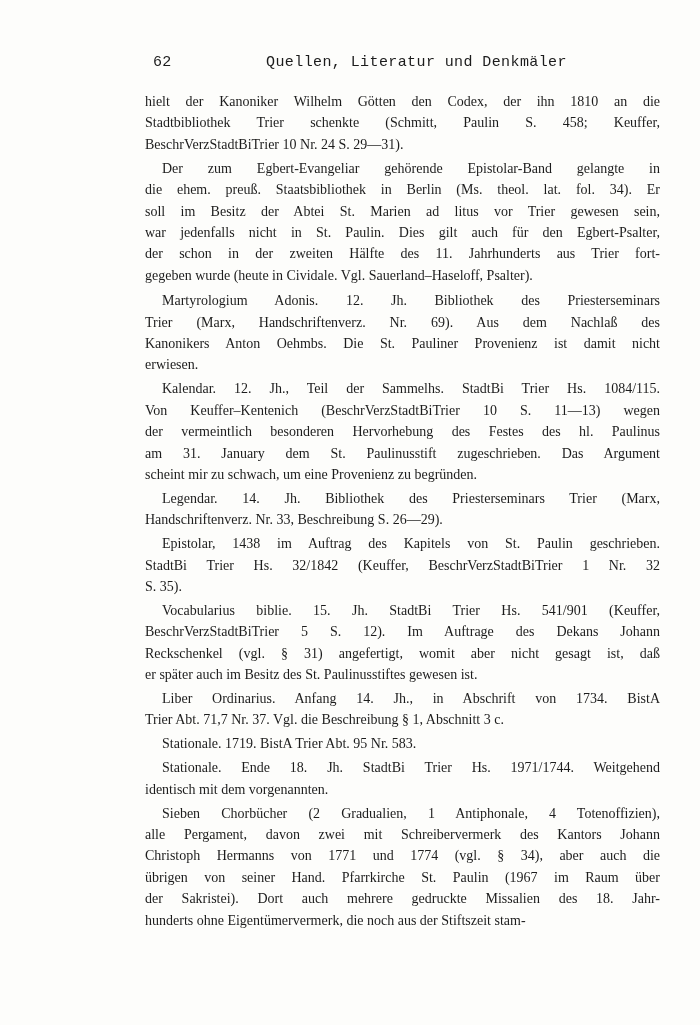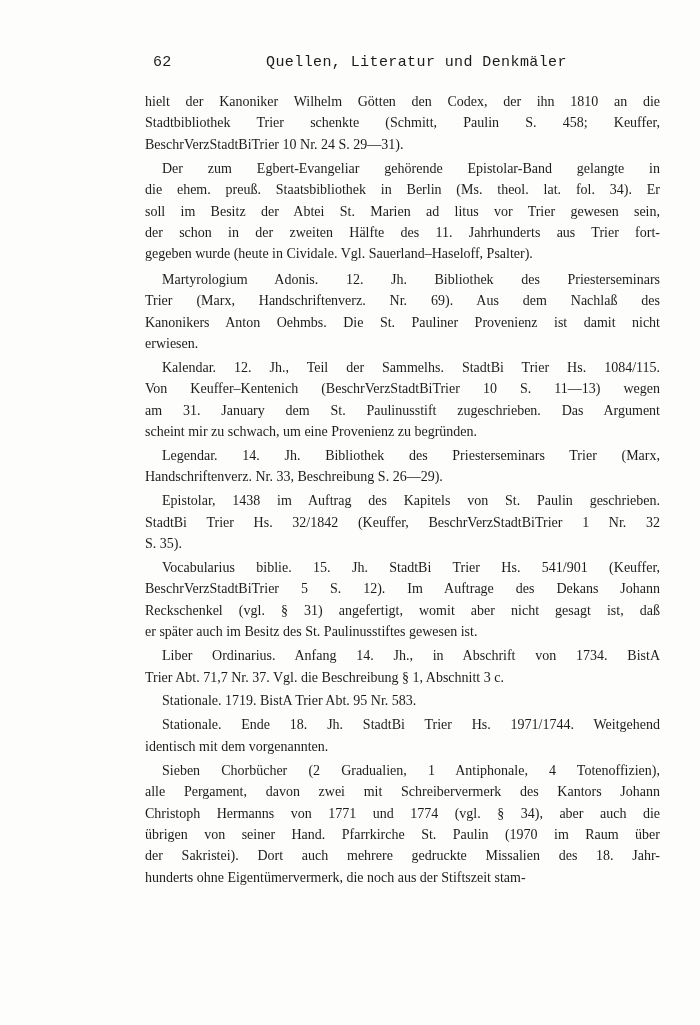--- a/index.html
+++ b/index.html
@@ -86,32 +86,34 @@
   <div class="text-block">
       <p class="para">
         <span class="line first-line">hielt der Kanoniker Wilhelm Götten den Codex, der ihn 1810 an die</span>
         <span class="line">Stadtbibliothek Trier schenkte (Schmitt, Paulin S. 458; Keuffer,</span>
         <span class="line last-line">BeschrVerzStadtBiTrier 10 Nr. 24 S. 29—31).</span>
       </p>
       <p class="para indent">
         <span class="line first-line">Der zum Egbert-Evangeliar gehörende Epistolar-Band gelangte in</span>
         <span class="line">die ehem. preuß. Staatsbibliothek in Berlin (Ms. theol. lat. fol. 34). Er</span>
         <span class="line">soll im Besitz der Abtei St. Marien ad litus vor Trier gewesen sein,</span>
+        <span class="line">war jedenfalls nicht in St. Paulin. Dies gilt auch für den Egbert-Psalter,</span>
         <span class="line">der schon in der zweiten Hälfte des 11. Jahrhunderts aus Trier fort-</span>
         <span class="line last-line">gegeben wurde (heute in Cividale. Vgl. Sauerland–Haseloff, Psalter).</span>
       </p>
       <p class="para indent extra-gap">
         <span class="line first-line">Martyrologium Adonis. 12. Jh. Bibliothek des Priesterseminars</span>
         <span class="line">Trier (Marx, Handschriftenverz. Nr. 69). Aus dem Nachlaß des</span>
         <span class="line">Kanonikers Anton Oehmbs. Die St. Pauliner Provenienz ist damit nicht</span>
         <span class="line last-line">erwiesen.</span>
       </p>
       <p class="para indent">
         <span class="line first-line">Kalendar. 12. Jh., Teil der Sammelhs. StadtBi Trier Hs. 1084/115.</span>
         <span class="line">Von Keuffer–Kentenich (BeschrVerzStadtBiTrier 10 S. 11—13) wegen</span>
+        <span class="line">der vermeintlich besonderen Hervorhebung des Festes des hl. Paulinus</span>
         <span class="line">am 31. January dem St. Paulinusstift zugeschrieben. Das Argument</span>
         <span class="line last-line">scheint mir zu schwach, um eine Provenienz zu begründen.</span>
       </p>
       <p class="para indent">
         <span class="line first-line">Legendar. 14. Jh. Bibliothek des Priesterseminars Trier (Marx,</span>
         <span class="line last-line">Handschriftenverz. Nr. 33, Beschreibung S. 26—29).</span>
       </p>
       <p class="para indent">
         <span class="line first-line">Epistolar, 1438 im Auftrag des Kapitels von St. Paulin geschrieben.</span>
         <span class="line">StadtBi Trier Hs. 32/1842 (Keuffer, BeschrVerzStadtBiTrier 1 Nr. 32</span>
@@ -131,19 +133,19 @@
         <span class="line first-line last-line">Stationale. 1719. BistA Trier Abt. 95 Nr. 583.</span>
       </p>
       <p class="para indent">
         <span class="line first-line">Stationale. Ende 18. Jh. StadtBi Trier Hs. 1971/1744. Weitgehend</span>
         <span class="line last-line">identisch mit dem vorgenannten.</span>
       </p>
       <p class="para indent">
         <span class="line first-line">Sieben Chorbücher (2 Gradualien, 1 Antiphonale, 4 Totenoffizien),</span>
         <span class="line">alle Pergament, davon zwei mit Schreibervermerk des Kantors Johann</span>
         <span class="line">Christoph Hermanns von 1771 und 1774 (vgl. § 34), aber auch die</span>
-        <span class="line">übrigen von seiner Hand. Pfarrkirche St. Paulin (1970 im Raum über</span>
+        <span class="line">übrigen von seiner Hand. Pfarrkirche St. Paulin (1967 im Raum über</span>
         <span class="line">der Sakristei). Dort auch mehrere gedruckte Missalien des 18. Jahr-</span>
         <span class="line last-line">hunderts ohne Eigentümervermerk, die noch aus der Stiftszeit stam-</span>
       </p>
     </div>
 
 </div>
 
 </body></html>

